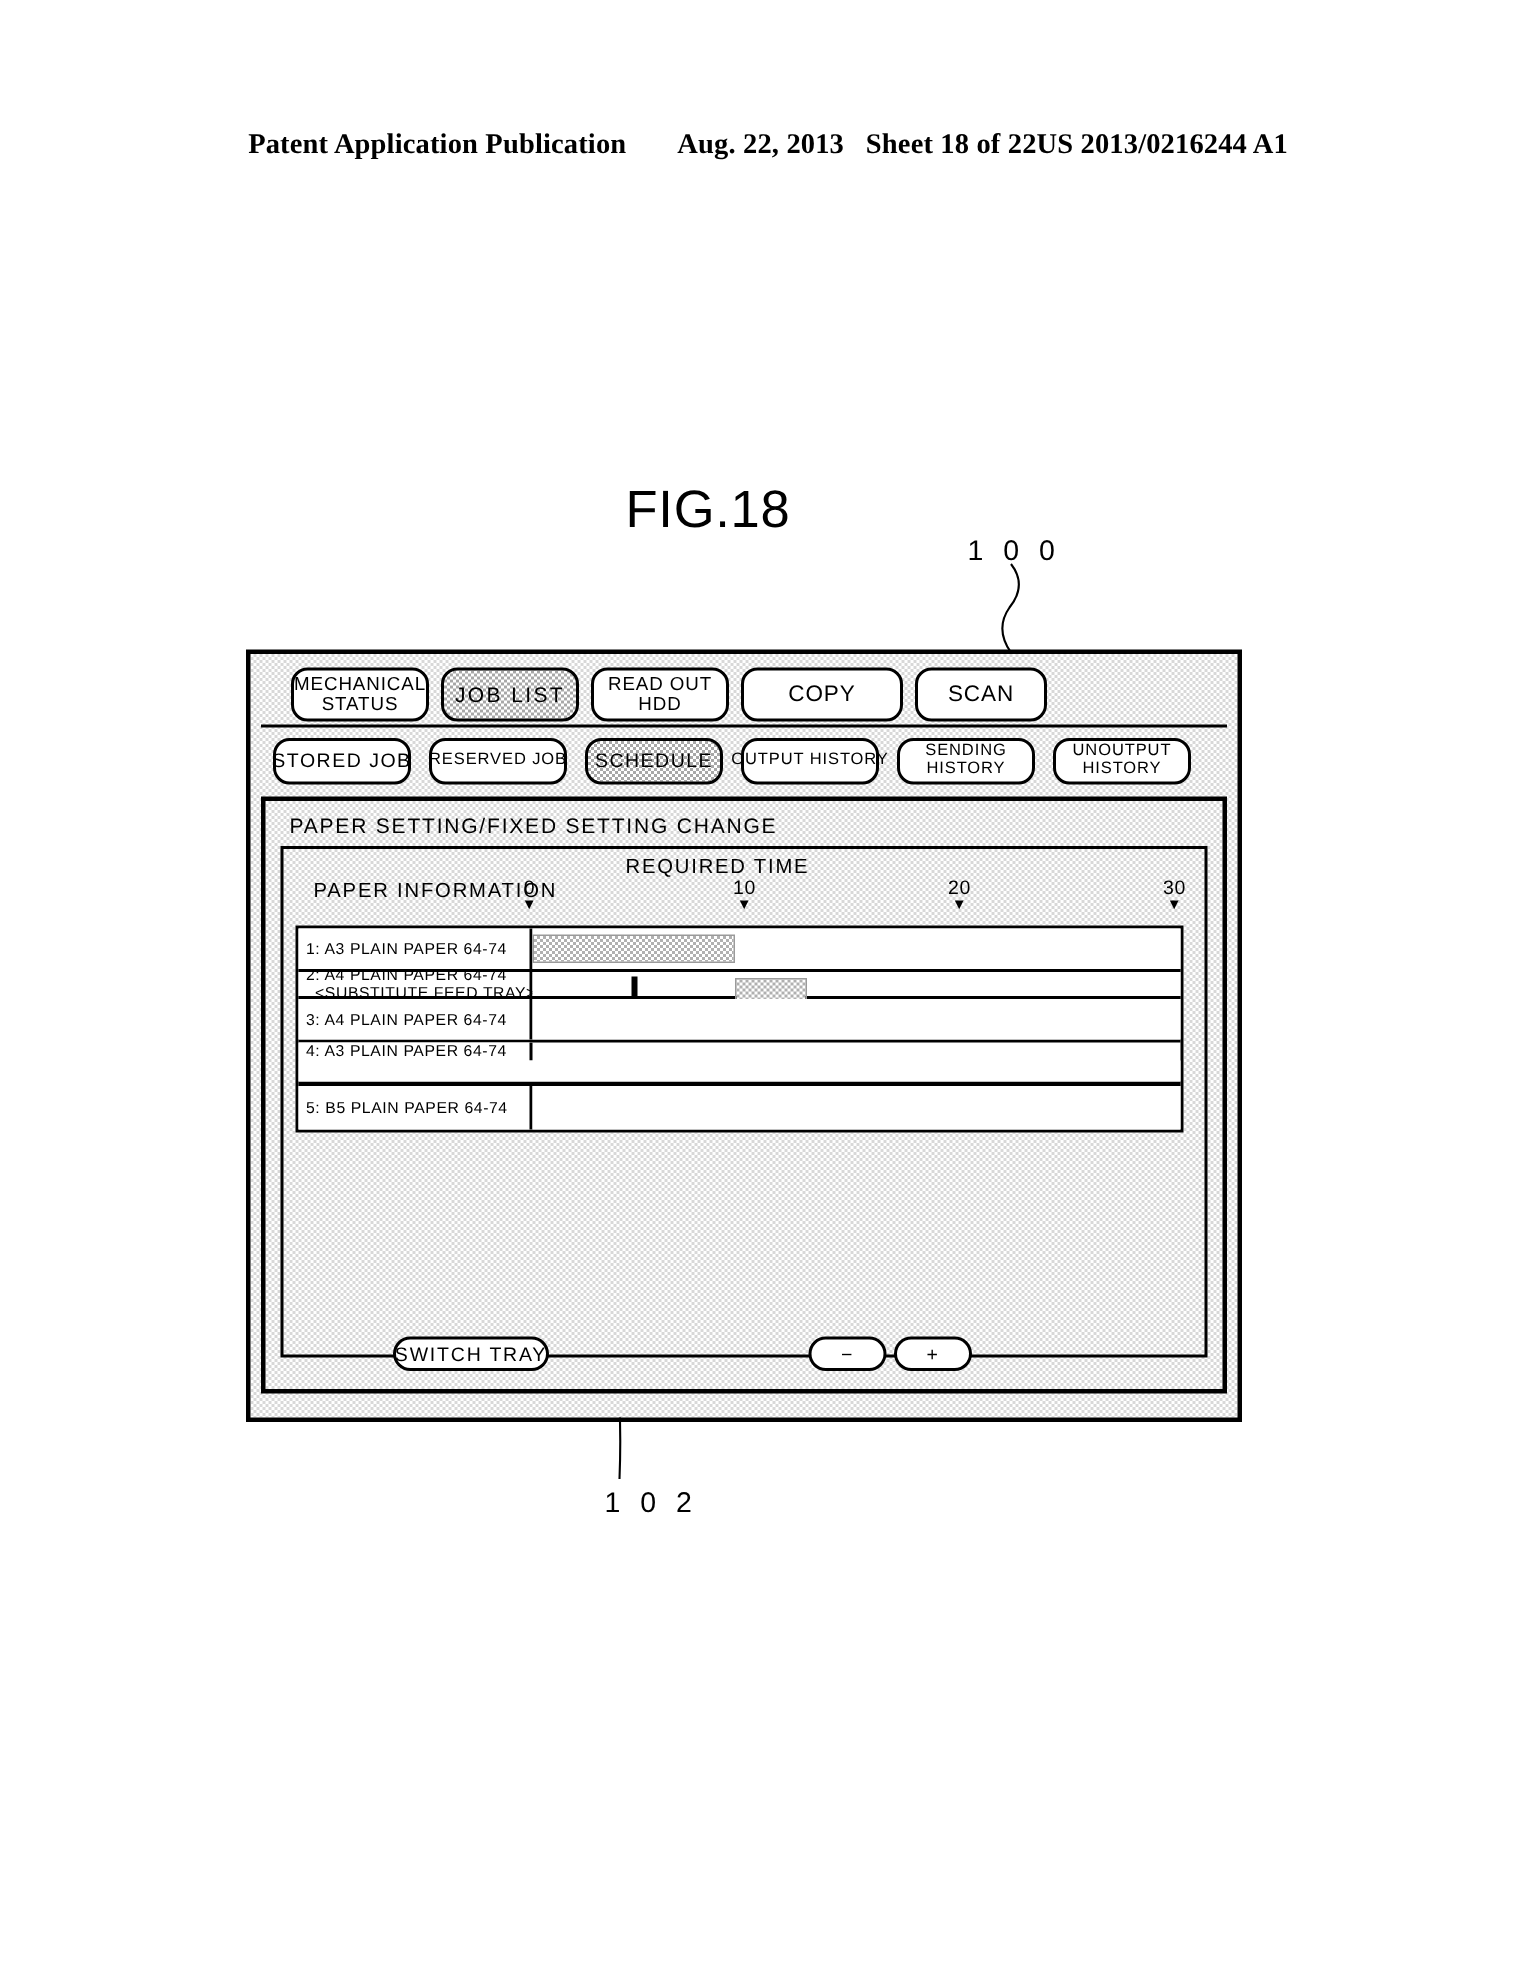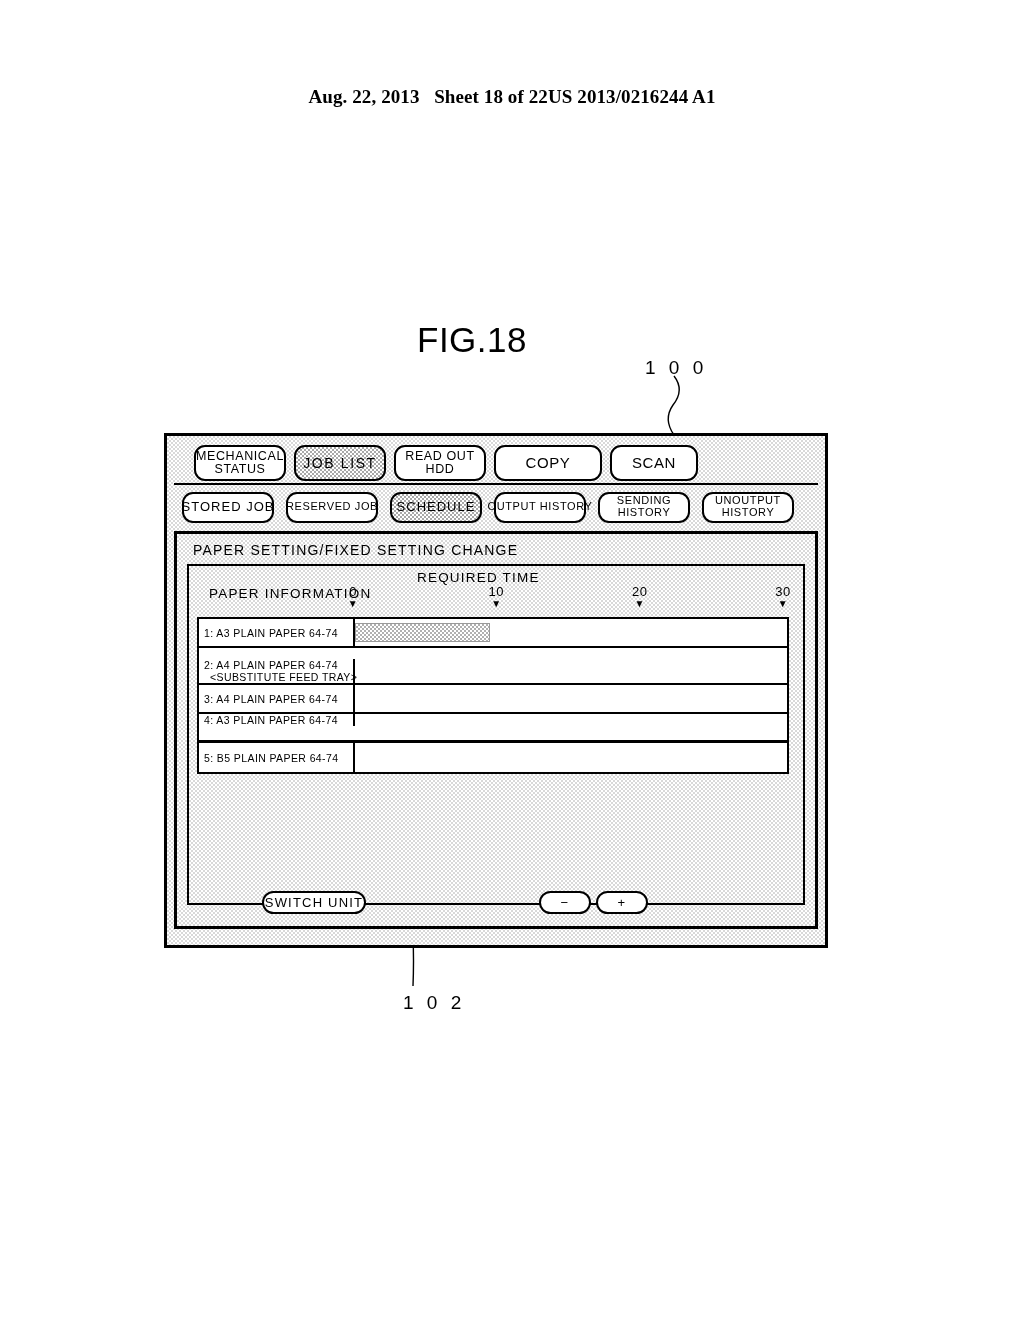--- a/index.html
+++ b/index.html
@@ -196,21 +196,21 @@
     border: 2px solid #000;
     box-sizing: border-box;
     background: #ffffff;
   }
   .g-row {
     display: flex;
     border-bottom: 2px solid #000;
     box-sizing: border-box;
     height: 29px;
   }
-  .g-row.tall { height: 37px; align-items: flex-end; }
+  .g-row.tall { height: 18px; }
   .g-row.heavy { border-bottom-width: 3px; flex-direction: column; }
   .g-row.last { border-bottom: none; }
 
   .g-label {
     width: 156px;
     border-right: 2px solid #000;
     box-sizing: border-box;
     display: flex;
     flex-direction: column;
     justify-content: center;
@@ -276,20 +276,21 @@
     margin-left: auto;
     margin-right: 160px;
     display: flex;
     gap: 5px;
   }
 </style>
 </head>
 <body>
 
 <div class="pub-header">
+  <span class="seg-1">Patent Application Publication</span>
   <span class="seg-2">
     <span>Aug. 22, 2013</span>
     &nbsp;
     <span>Sheet 18 of 22</span>
   </span>
   <span class="seg-3">US 2013/0216244 A1</span>
 </div>
 
 <div class="fig-title">FIG.18</div>
 
@@ -402,20 +403,20 @@
           <div class="g-label">
             <span>5: B5 PLAIN PAPER 64-74</span>
           </div>
           <div class="g-track"></div>
         </div>
 
       </div>
     </div>
 
     <div class="bottom-bar">
-      <div class="btn-pill btn-switch-unit">SWITCH UNIT</div>
+      <div class="btn-pill btn-switch-unit">SWITCH TRAY</div>
       <div class="bottom-right">
         <div class="btn-pill btn-minus">−</div>
         <div class="btn-pill btn-plus">+</div>
       </div>
     </div>
   </div>
 </div>
 
 </body></html>

